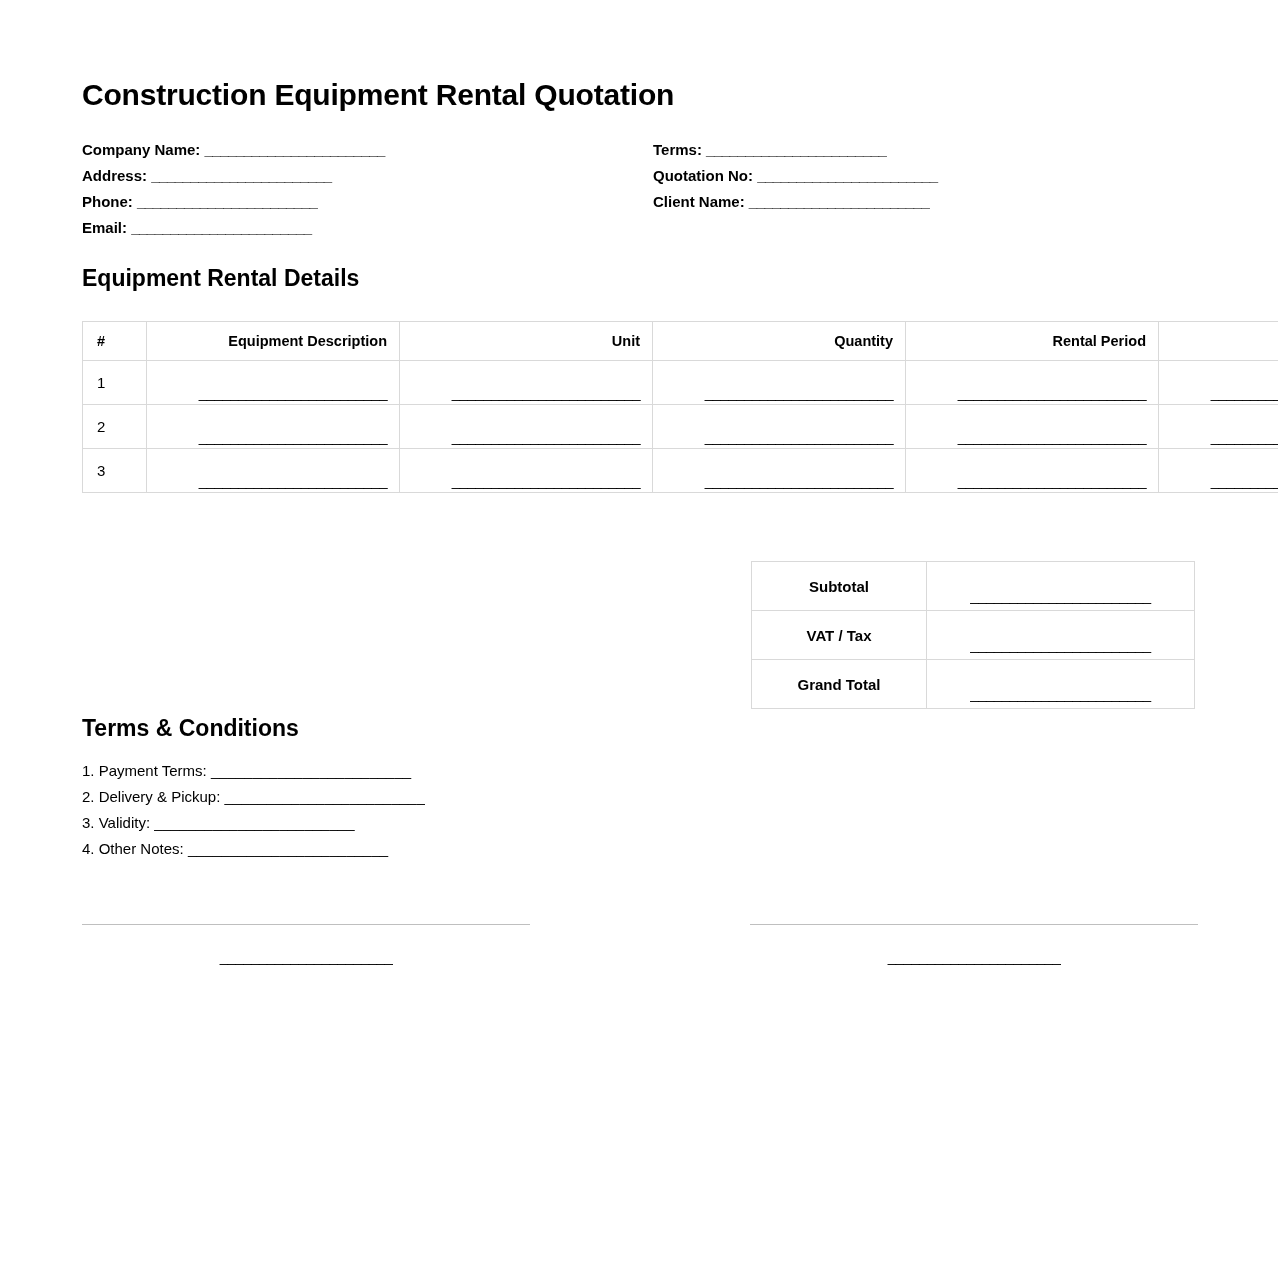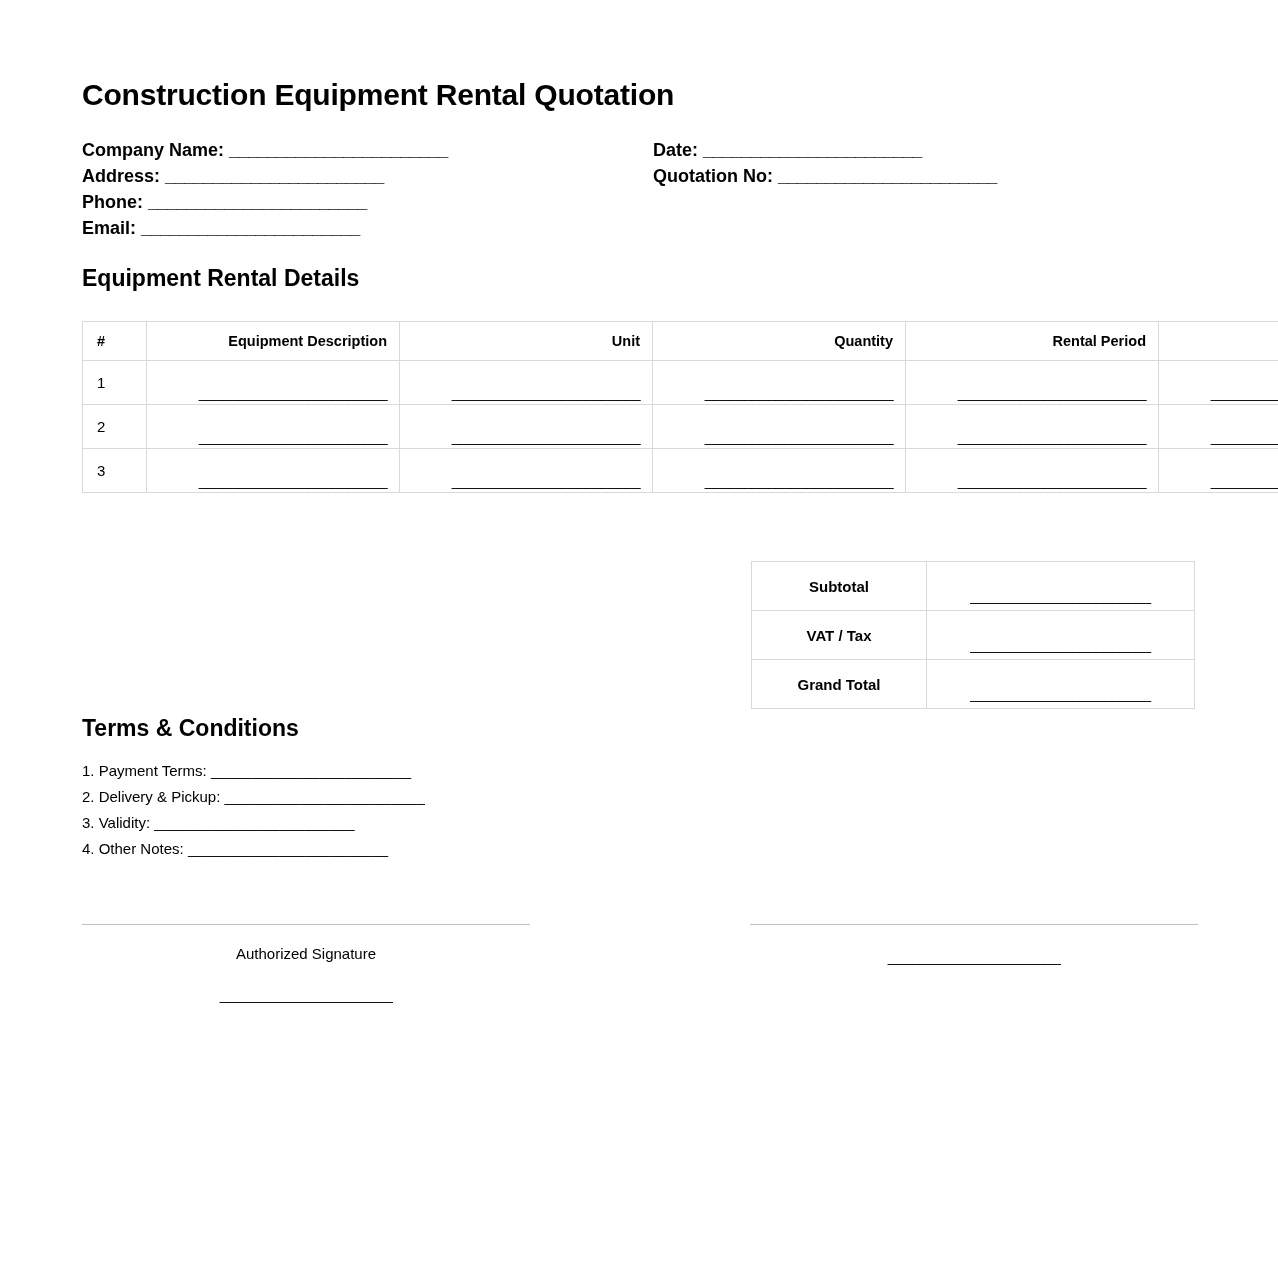--- a/index.html
+++ b/index.html
@@ -50,21 +50,21 @@
     height: 110px;
   }
   .meta-col {
     position: absolute;
     top: 0;
   }
   .meta-col.left  { left: 0; }
   .meta-col.right { left: 571px; }
 
   .meta-row {
-    font-size: 18px;
+    font-size: 15px;
     font-weight: bold;
     line-height: 26px;
     white-space: nowrap;
   }
   .blank {
     font-weight: bold;
     letter-spacing: -0.5px;
   }
 
   
@@ -219,25 +219,29 @@
           <span class="blank">_______________________</span>
         </div>
         <div class="meta-row">
           <span>Email:</span>
           <span class="blank">_______________________</span>
         </div>
       </div>
 
       <div class="meta-col right">
         <div class="meta-row">
-          <span>Date:</span>
+          <span>Terms:</span>
           <span class="blank">_______________________</span>
         </div>
         <div class="meta-row">
           <span>Quotation No:</span>
+          <span class="blank">_______________________</span>
+        </div>
+        <div class="meta-row">
+          <span>Client Name:</span>
           <span class="blank">_______________________</span>
         </div>
       </div>
 
     </div>
 
     <h2 class="section-heading">Equipment Rental Details</h2>
 
     <table class="equip">
       <thead>
@@ -310,21 +314,20 @@
       <li>1. Payment Terms: ________________________</li>
       <li>2. Delivery &amp; Pickup: ________________________</li>
       <li>3. Validity: ________________________</li>
       <li>4. Other Notes: ________________________</li>
     </ul>
 
     <div class="sig-area">
 
       <div class="sig-block left">
         <div class="sig-rule"></div>
-        <div class="sig-caption">Authorized Signature</div>
         <div class="sig-line">______________________</div>
       </div>
 
       <div class="sig-block right">
         <div class="sig-rule"></div>
         <div class="sig-line">______________________</div>
       </div>
 
     </div>
 

